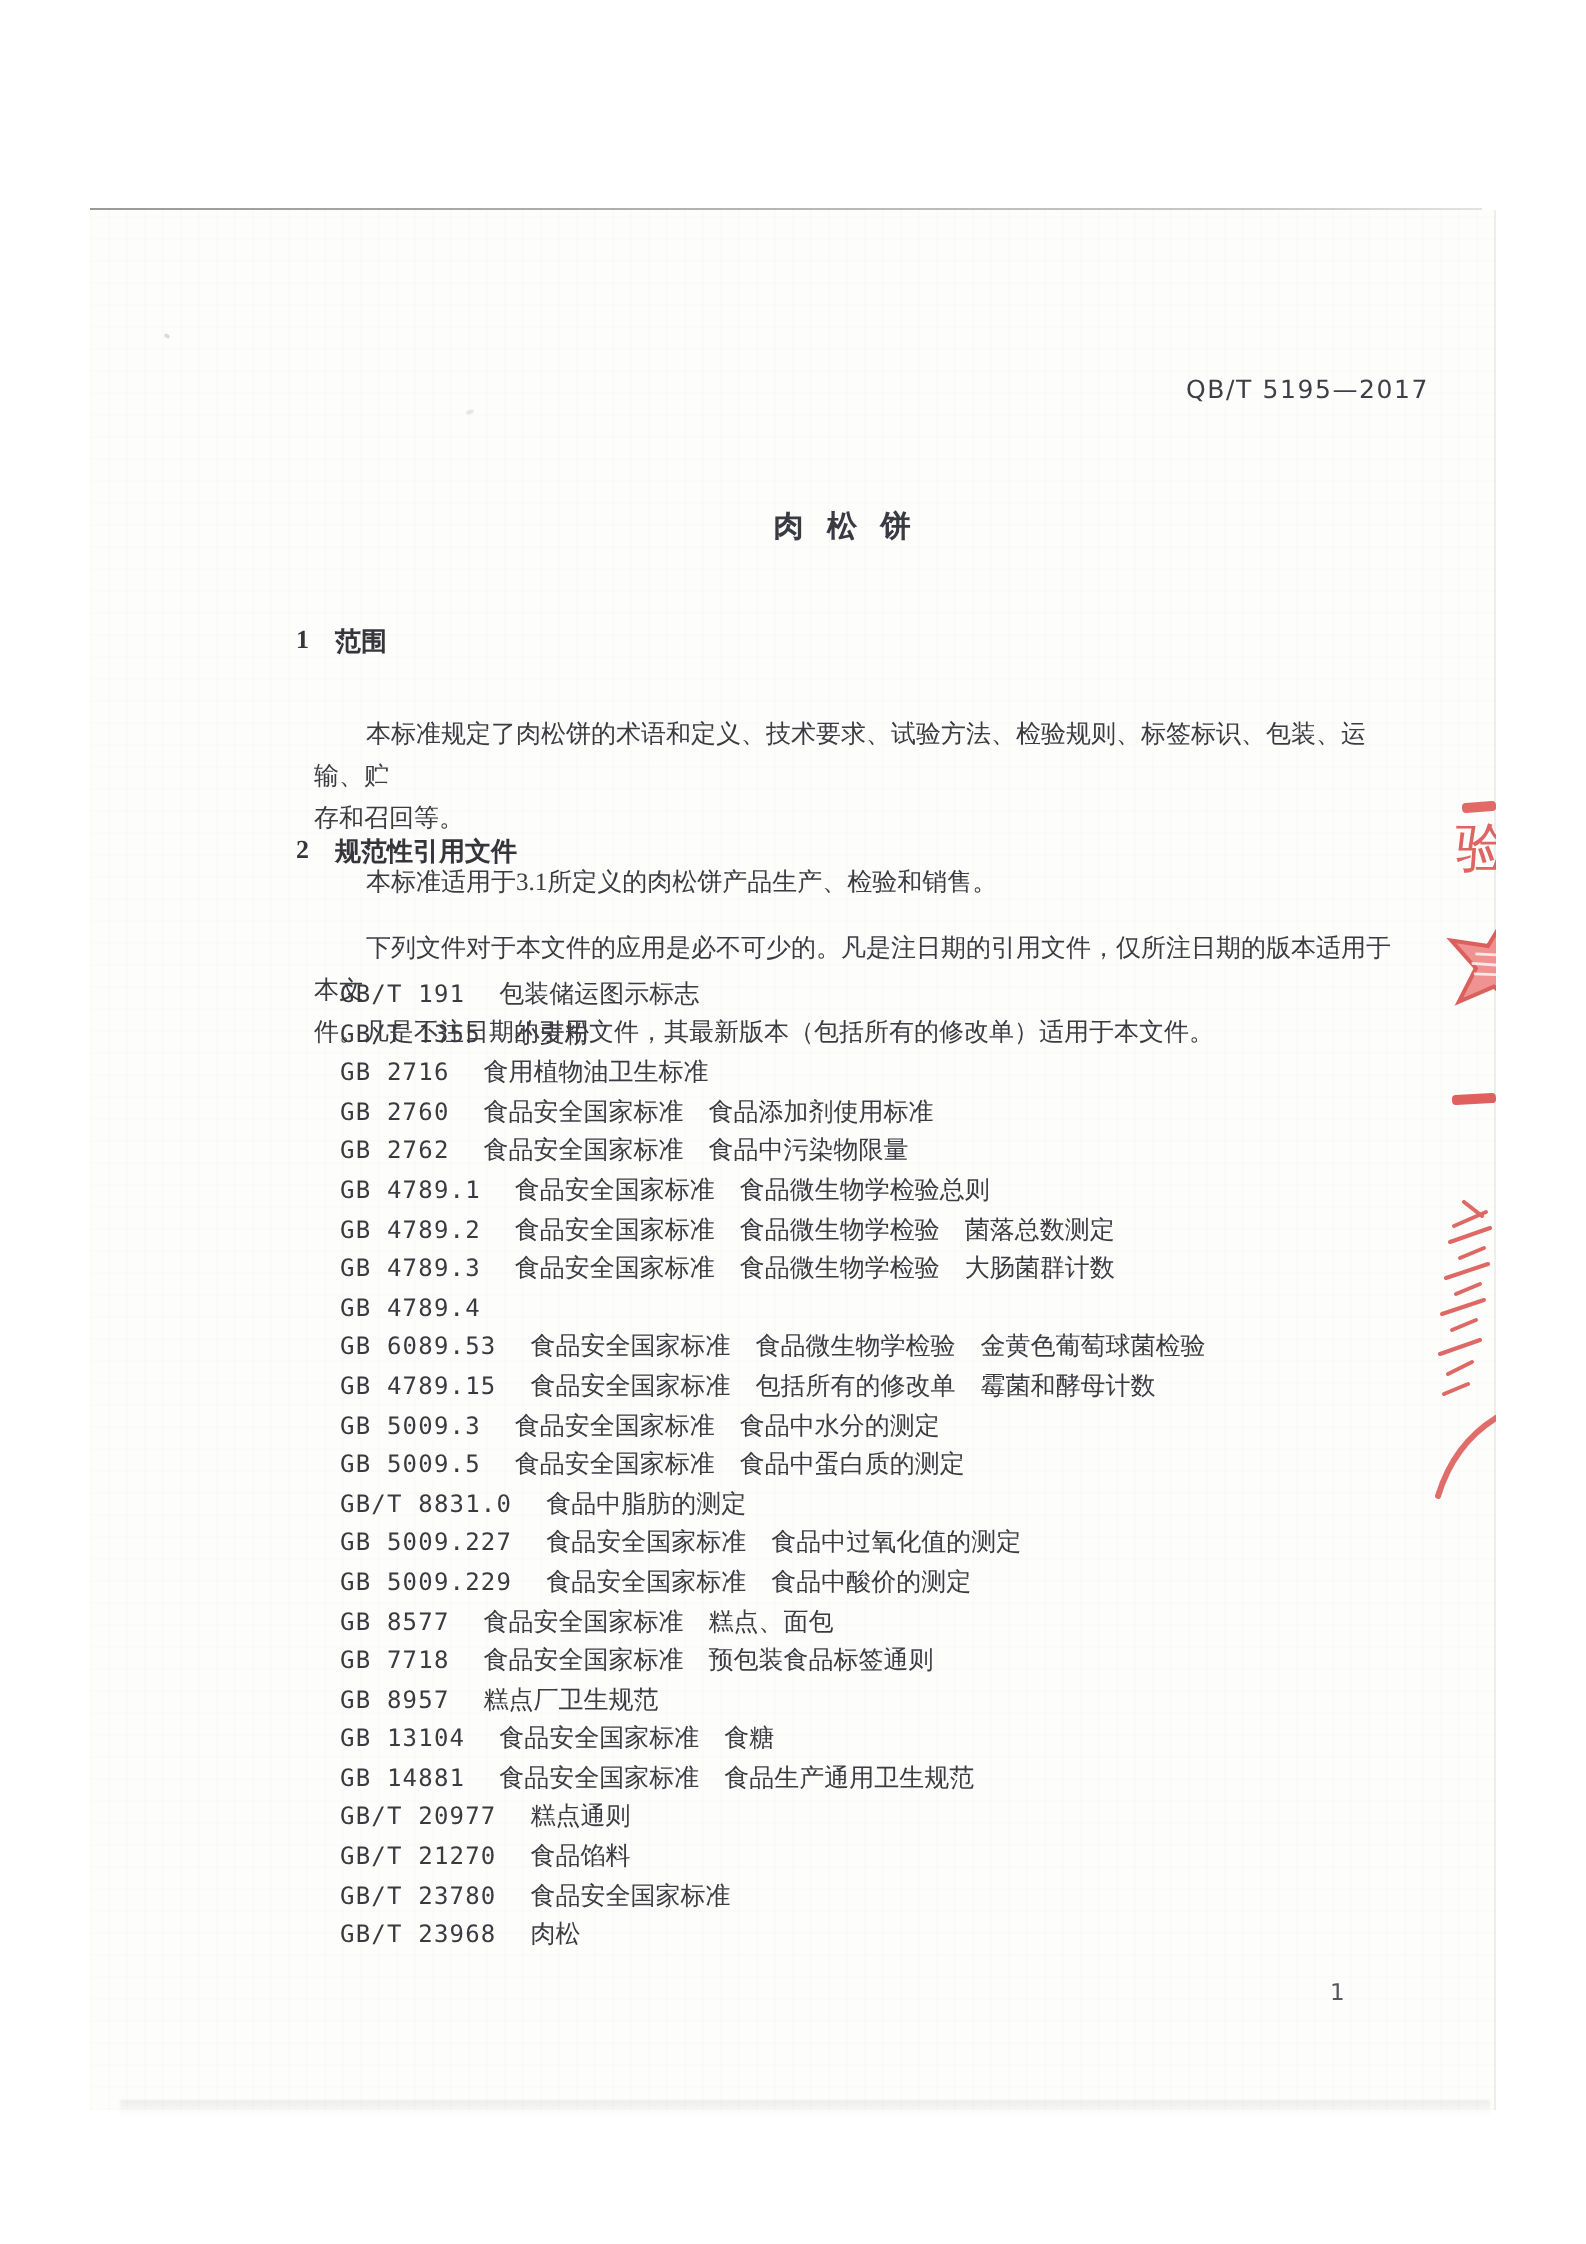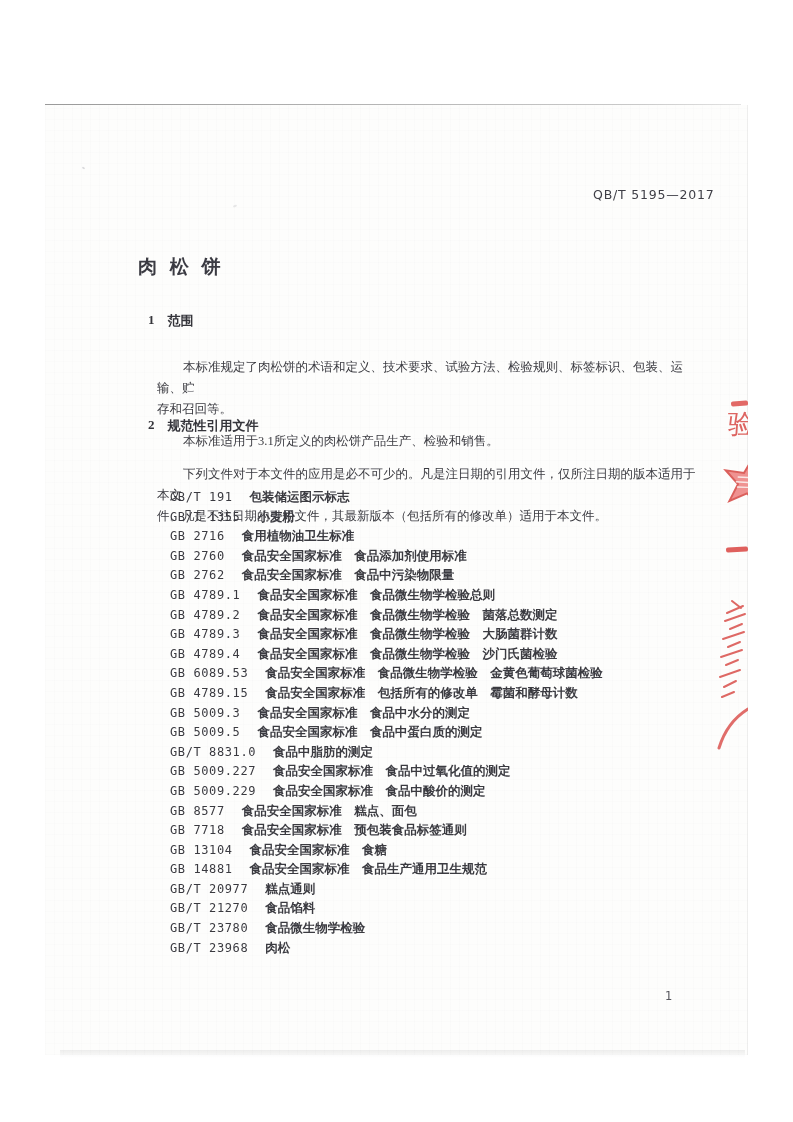--- a/index.html
+++ b/index.html
@@ -29,22 +29,22 @@
     position:absolute;left:60px;top:1050px;width:685px;height:8px;
     background:linear-gradient(180deg, rgba(90,90,95,0.10), rgba(90,90,95,0.02) 70%, transparent);
     filter:blur(0.6px);
   }
   .std-code{
     position:absolute;left:548px;top:82px;
     font-family:"DejaVu Sans", "Liberation Sans", sans-serif;
     font-size:12.5px;letter-spacing:0.8px;color:#3e3e46;white-space:pre;text-align:right;
   }
   .doc-title{
-    position:absolute;left:93px;top:149px;width:540px;
-    font-size:19px;letter-spacing:4px;font-weight:600;color:#3a3a42;white-space:pre;
+    position:absolute;left:108px;top:149px;width:540px;text-align:center;
+    font-size:15px;letter-spacing:4px;font-weight:600;color:#3a3a42;white-space:pre;
   }
   .sec-heading{
     position:absolute;left:103px;display:flex;gap:13px;
     font-size:13px;font-weight:bold;color:#35353b;
   }
   .sec-heading.s1{top:207px;}
   .sec-heading.s2{top:312px;}
   .body-block{
     position:absolute;left:100px;width:572px;
     font-size:12.5px;line-height:20.8px;color:#3b3b41;
@@ -54,21 +54,21 @@
   .body-block p{margin:12px;text-indent:26px;white-space:pre-line;}
   .ref-list{
     position:absolute;left:125px;top:383px;width:560px;
     font-size:12.5px;color:#3b3b41;
   }
   .ref-row{display:flex;gap:17px;height:19.6px;line-height:19.6px;align-items:baseline;}
   .ref-code{
     font-family:"DejaVu Sans Mono", "Liberation Mono", monospace;
     font-size:12px;letter-spacing:0.6px;white-space:pre;color:#3a3a40;
   }
-  .ref-name{white-space:pre;font-weight:bold;}
+  .ref-name{white-space:pre;}
   .page-number{
     position:absolute;left:620px;top:884px;font-size:11.5px;color:#55555c;
     font-family:"DejaVu Sans", sans-serif;
   }
   
   .stamp-zone{
     position:absolute;left:645px;top:293px;width:58px;height:360px;overflow:hidden;
   }
   .stamp-bar{
     position:absolute;left:41px;top:3px;width:17px;height:4.5px;border-radius:2px;
@@ -163,21 +163,20 @@
         <span class="ref-name">食品安全国家标准　食品微生物学检验　菌落总数测定</span>
       </div>
 
       <div class="ref-row">
         <span class="ref-code">GB 4789.3</span>
         <span class="ref-name">食品安全国家标准　食品微生物学检验　大肠菌群计数</span>
       </div>
 
       <div class="ref-row">
         <span class="ref-code">GB 4789.4</span>
-        <span class="ref-name">食品安全国家标准　食品微生物学检验　沙门氏菌检验</span>
       </div>
 
       <div class="ref-row">
         <span class="ref-code">GB 6089.53</span>
         <span class="ref-name">食品安全国家标准　食品微生物学检验　金黄色葡萄球菌检验</span>
       </div>
 
       <div class="ref-row">
         <span class="ref-code">GB 4789.15</span>
         <span class="ref-name">食品安全国家标准　包括所有的修改单　霉菌和酵母计数</span>
@@ -211,20 +210,24 @@
       <div class="ref-row">
         <span class="ref-code">GB 8577</span>
         <span class="ref-name">食品安全国家标准　糕点、面包</span>
       </div>
 
       <div class="ref-row">
         <span class="ref-code">GB 7718</span>
         <span class="ref-name">食品安全国家标准　预包装食品标签通则</span>
       </div>
 
+      <div class="ref-row">
+        <span class="ref-code">GB 8957</span>
+        <span class="ref-name">糕点厂卫生规范</span>
+      </div>
 
       <div class="ref-row">
         <span class="ref-code">GB 13104</span>
         <span class="ref-name">食品安全国家标准　食糖</span>
       </div>
 
       <div class="ref-row">
         <span class="ref-code">GB 14881</span>
         <span class="ref-name">食品安全国家标准　食品生产通用卫生规范</span>
       </div>
@@ -234,21 +237,21 @@
         <span class="ref-name">糕点通则</span>
       </div>
 
       <div class="ref-row">
         <span class="ref-code">GB/T 21270</span>
         <span class="ref-name">食品馅料</span>
       </div>
 
       <div class="ref-row">
         <span class="ref-code">GB/T 23780</span>
-        <span class="ref-name">食品微生物学检验</span>
+        <span class="ref-name">食品安全国家标准</span>
       </div>
 
       <div class="ref-row">
         <span class="ref-code">GB/T 23968</span>
         <span class="ref-name">肉松</span>
       </div>
     </div>
 
   <div class="page-number">1</div>
 

